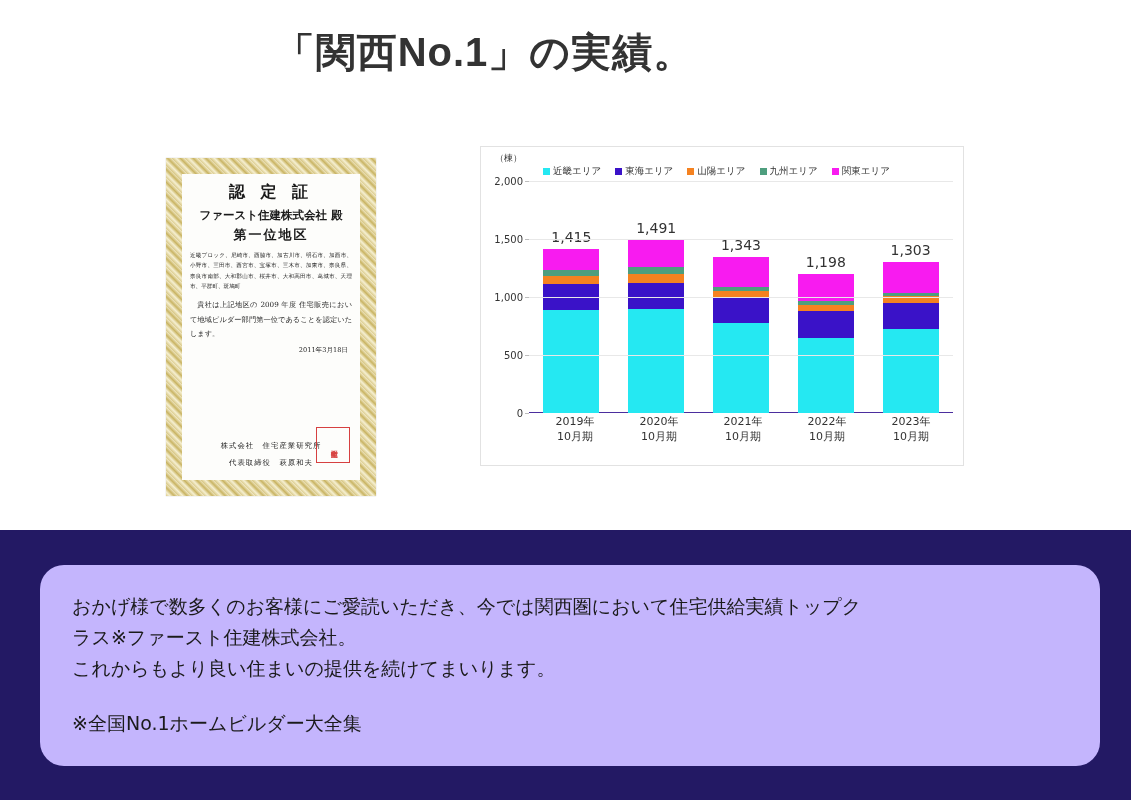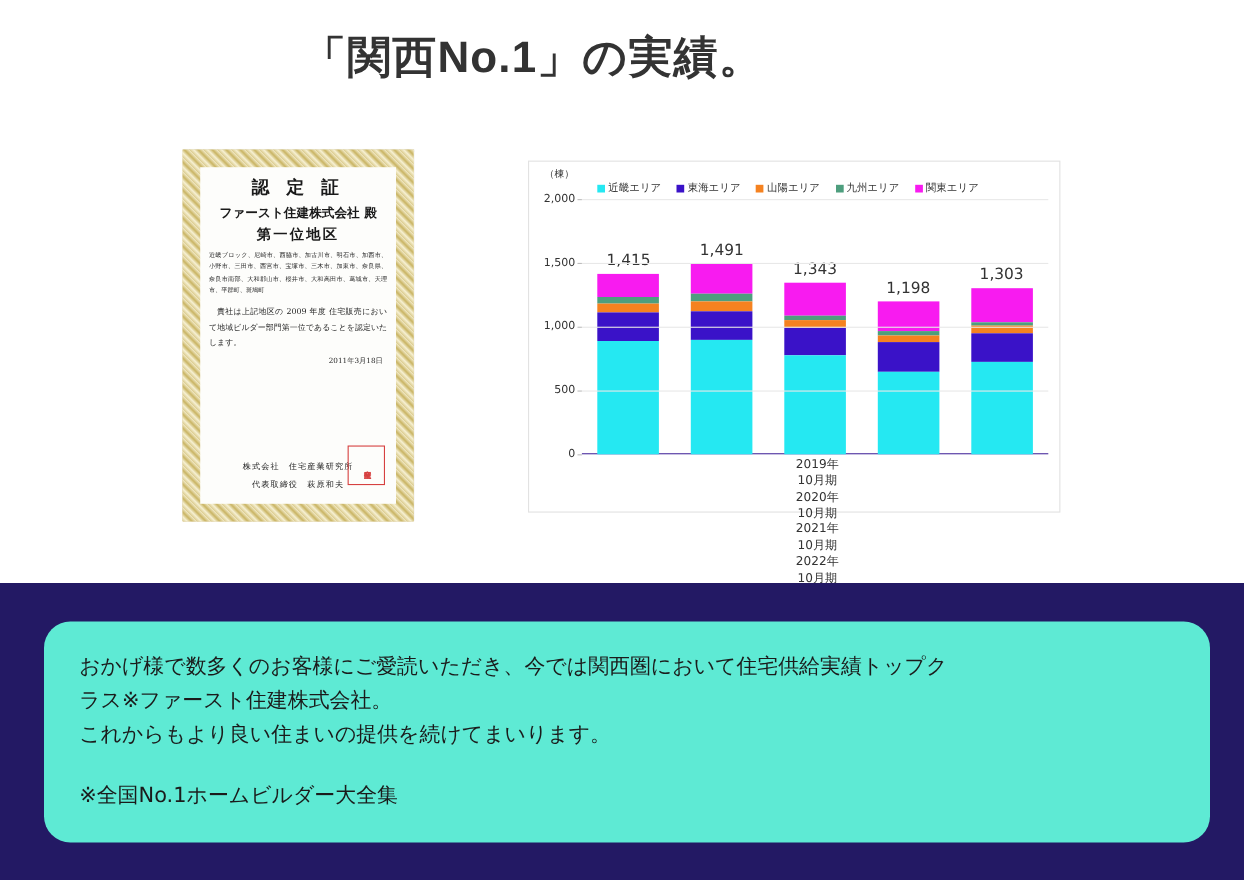--- a/index.html
+++ b/index.html
@@ -11,21 +11,21 @@
   .page{position:relative;width:1131px;height:800px;}
 
   
   .title{
     position:absolute;left:0;top:26px;width:969px;
     text-align:center;font-size:40px;font-weight:bold;
     color:#333333;letter-spacing:1px;line-height:1.3;
   }
 
   
-  .cert-wrap{position:absolute;left:166px;top:136px;width:210px;height:338px;}
+  .cert-wrap{position:absolute;left:166px;top:158px;width:210px;height:338px;}
   .cert-frame{
     position:absolute;inset:0;
     background:
       repeating-linear-gradient(45deg,#d9c98a 0px,#f6f0d2 3px,#c9b463 6px,#efe6c0 9px),
       linear-gradient(#e7d9a0,#cdb66c);
     box-shadow:0 0 1px rgba(0,0,0,.25);
   }
   .cert-inner{
     position:absolute;left:16px;top:16px;right:16px;bottom:16px;
     background:#fdfdfb;
@@ -109,34 +109,34 @@
   .bars{position:absolute;left:0;right:0;bottom:0;top:0;display:flex;}
   .bar-col{flex:1;position:relative;display:flex;justify-content:center;align-items:flex-end;}
   .bar{position:relative;width:56px;display:flex;flex-direction:column-reverse;}
   .seg{width:100%;}
   .bar-total{
     position:absolute;left:50%;transform:translateX(-50%);
     font-size:14px;color:#333;white-space:nowrap;
     font-family:"DejaVu Sans","Liberation Sans",sans-serif;
   }
   .xlabels{
-    position:absolute;left:52px;right:10px;bottom:10px;height:40px;display:flex;flex-direction:column;
+    position:absolute;left:52px;right:10px;bottom:10px;height:40px;display:flex;
   }
   .xlabel{
     flex:1;text-align:center;font-size:11px;line-height:1.35;color:#333;
     font-family:"DejaVu Sans","Liberation Sans",sans-serif;
   }
 
   
   .navy-band{
     position:absolute;left:0;top:530px;width:1131px;height:270px;background:#231964;
   }
   .note-card{
     position:absolute;left:40px;top:565px;width:1060px;height:201px;
-    background:#5eead4;border-radius:24px;box-sizing:border-box;
+    background:#c4b5fd;border-radius:24px;box-sizing:border-box;
     padding:26px 32px;
   }
   .note-main{
     font-size:19px;line-height:1.62;color:#1b1b1b;
     font-family:"DejaVu Sans","Liberation Sans",sans-serif;
   }
   .note-sub{
     margin-top:26px;font-size:19px;line-height:1.55;color:#1b1b1b;
     font-family:"DejaVu Sans","Liberation Sans",sans-serif;
   }

